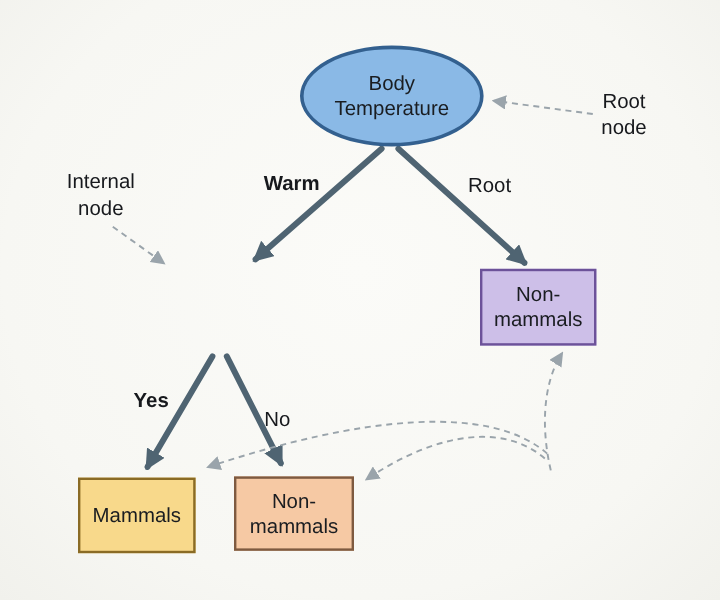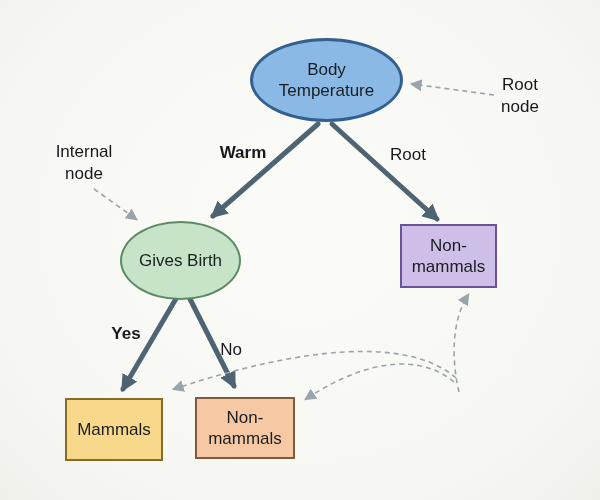--- a/index.html
+++ b/index.html
@@ -63,23 +63,20 @@
     <path d="M94 189 L136 219" stroke="#9aa4ab" stroke-width="1.6" stroke-dasharray="5 4" fill="none" marker-end="url(#arrow-dashed)"></path>
     <path d="M459 392 C451 358 452 320 468 295" stroke="#9aa4ab" stroke-width="1.6" stroke-dasharray="5 4" fill="none" marker-end="url(#arrow-dashed)"></path>
     <path d="M456 378 C408 336 300 347 174 389" stroke="#9aa4ab" stroke-width="1.6" stroke-dasharray="5 4" fill="none" marker-end="url(#arrow-dashed)"></path>
     <path d="M454 382 C421 354 368 358 306 399" stroke="#9aa4ab" stroke-width="1.6" stroke-dasharray="5 4" fill="none" marker-end="url(#arrow-dashed)"></path>
   </svg>
 
   <div class="node ellipse" id="node-root">
     <span>Body
 Temperature</span>
   </div>
-  <div class="node ellipse" id="node-internal">
-    <span>Gives Birth</span>
-  </div>
   <div class="node" id="node-cold-leaf">
     <span>Non-
 mammals</span>
   </div>
   <div class="node" id="node-yes-leaf">
     <span>Mammals</span>
   </div>
   <div class="node" id="node-no-leaf">
     <span>Non-
 mammals</span>

